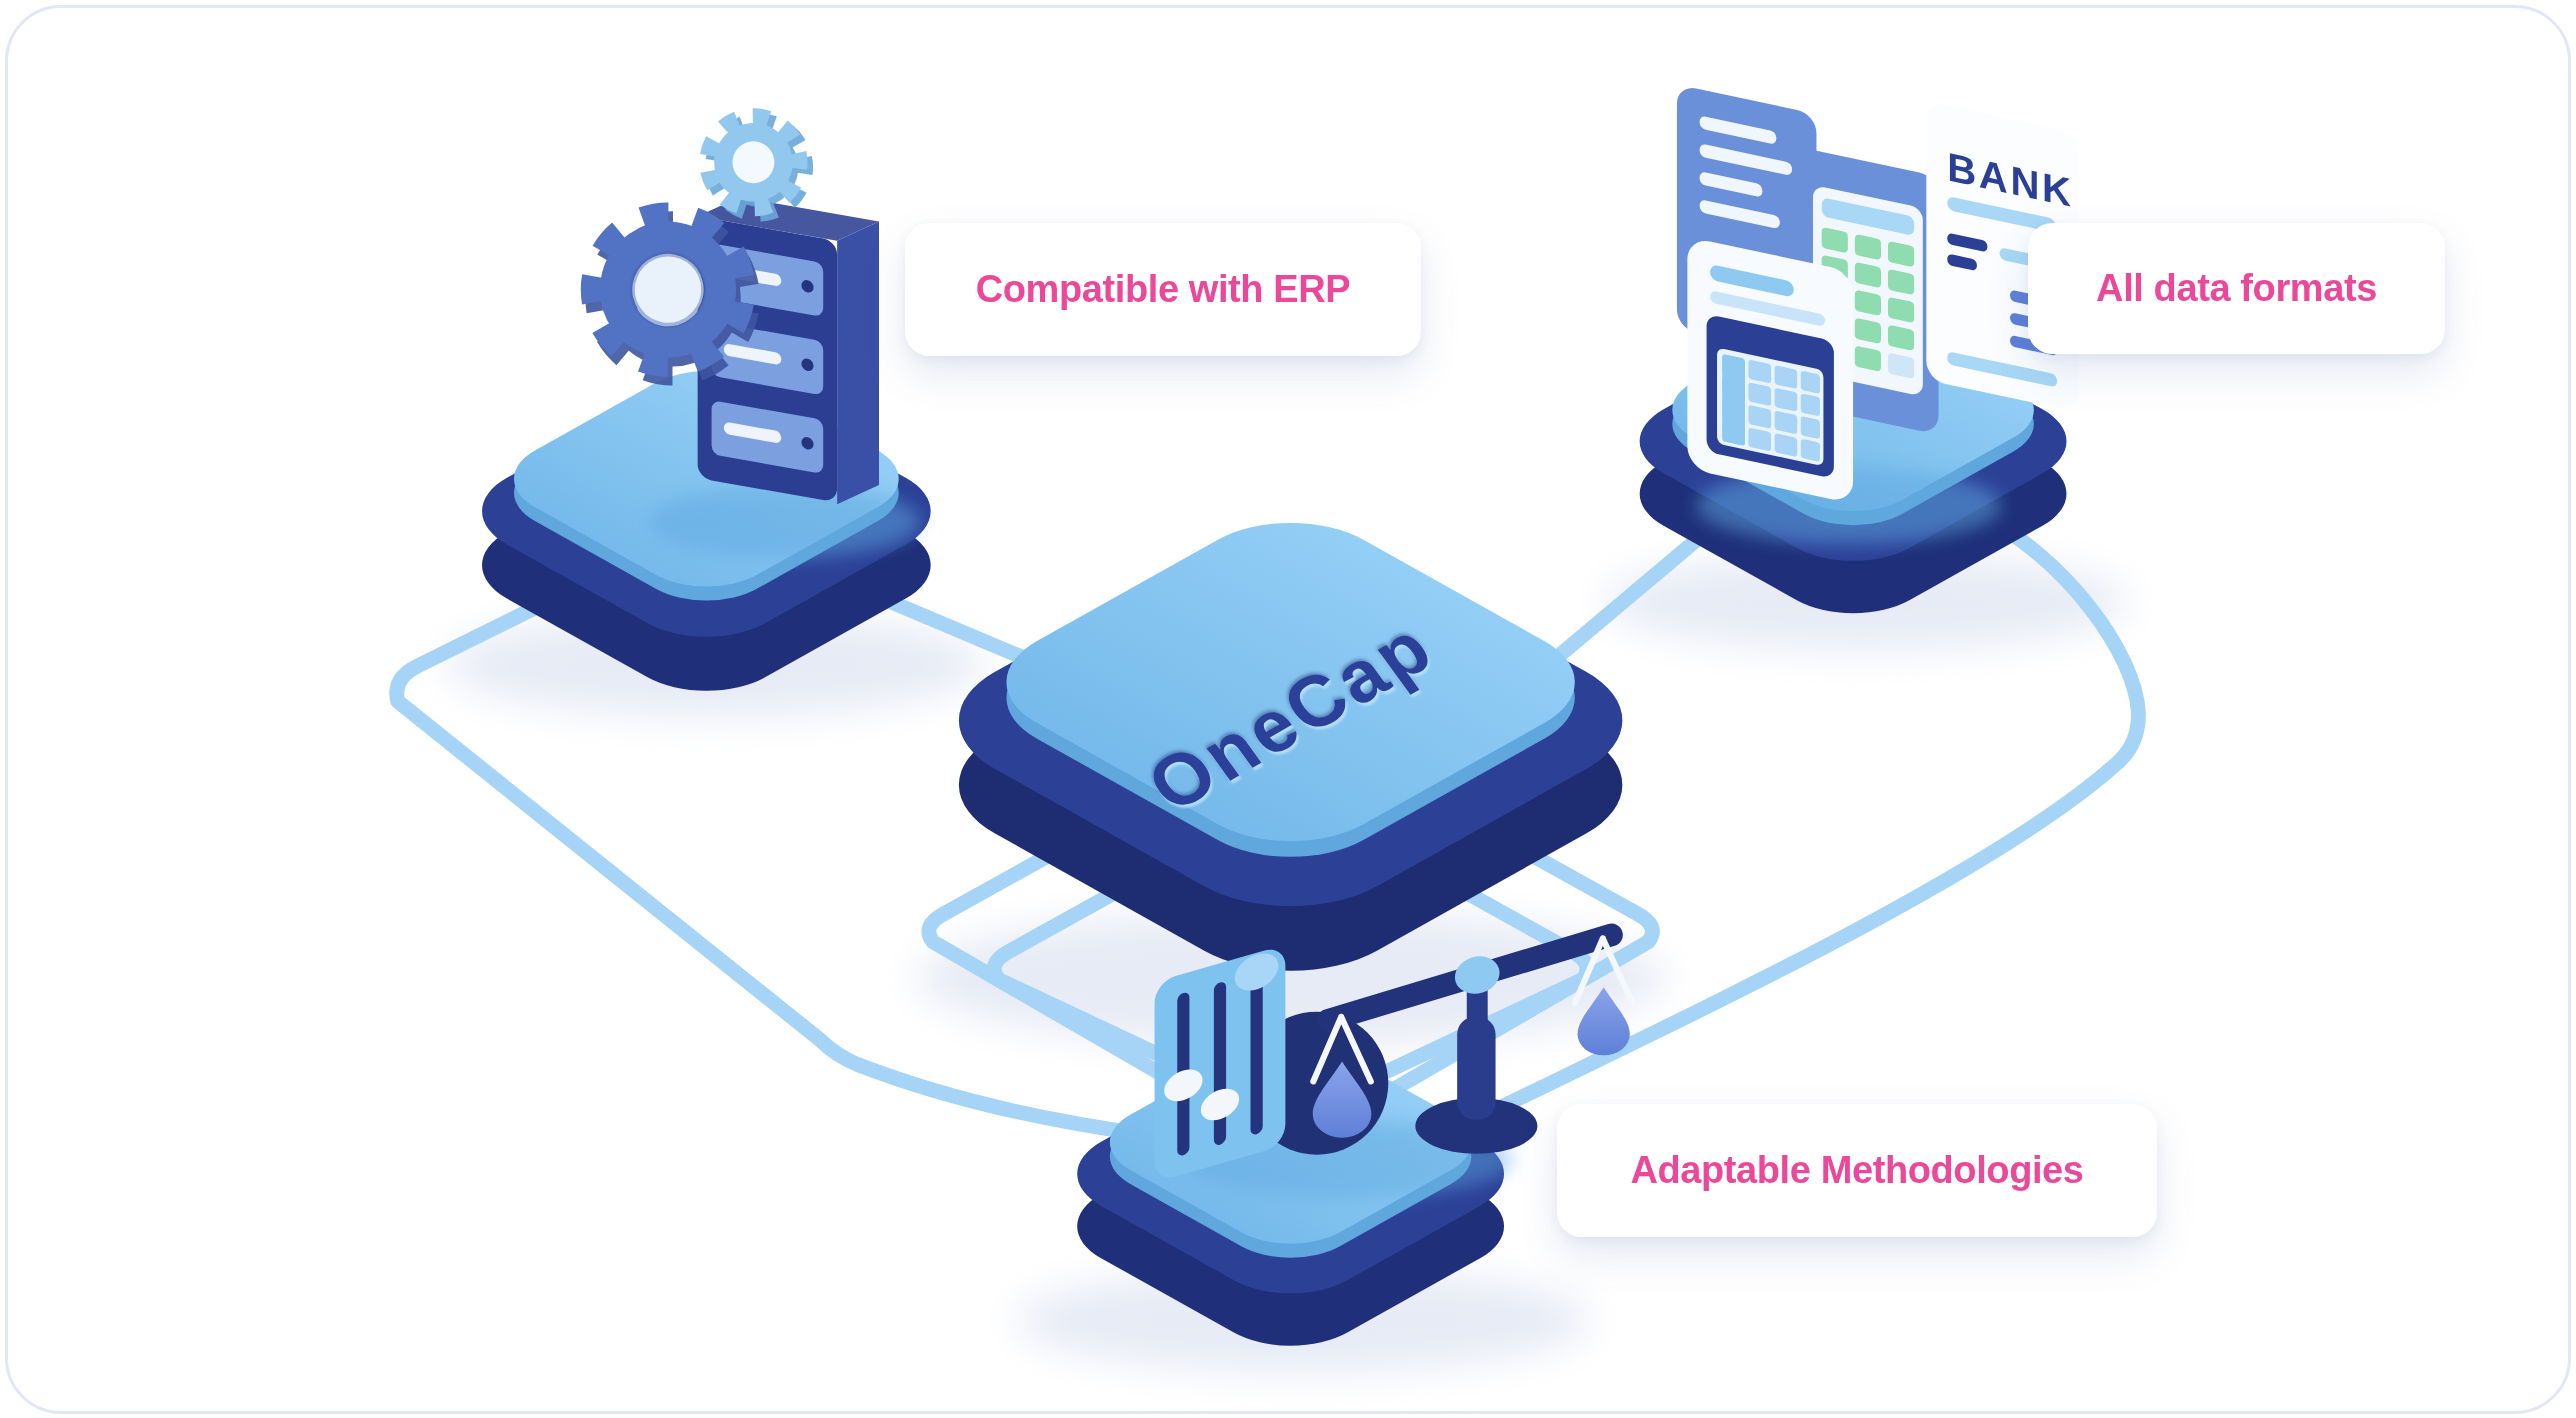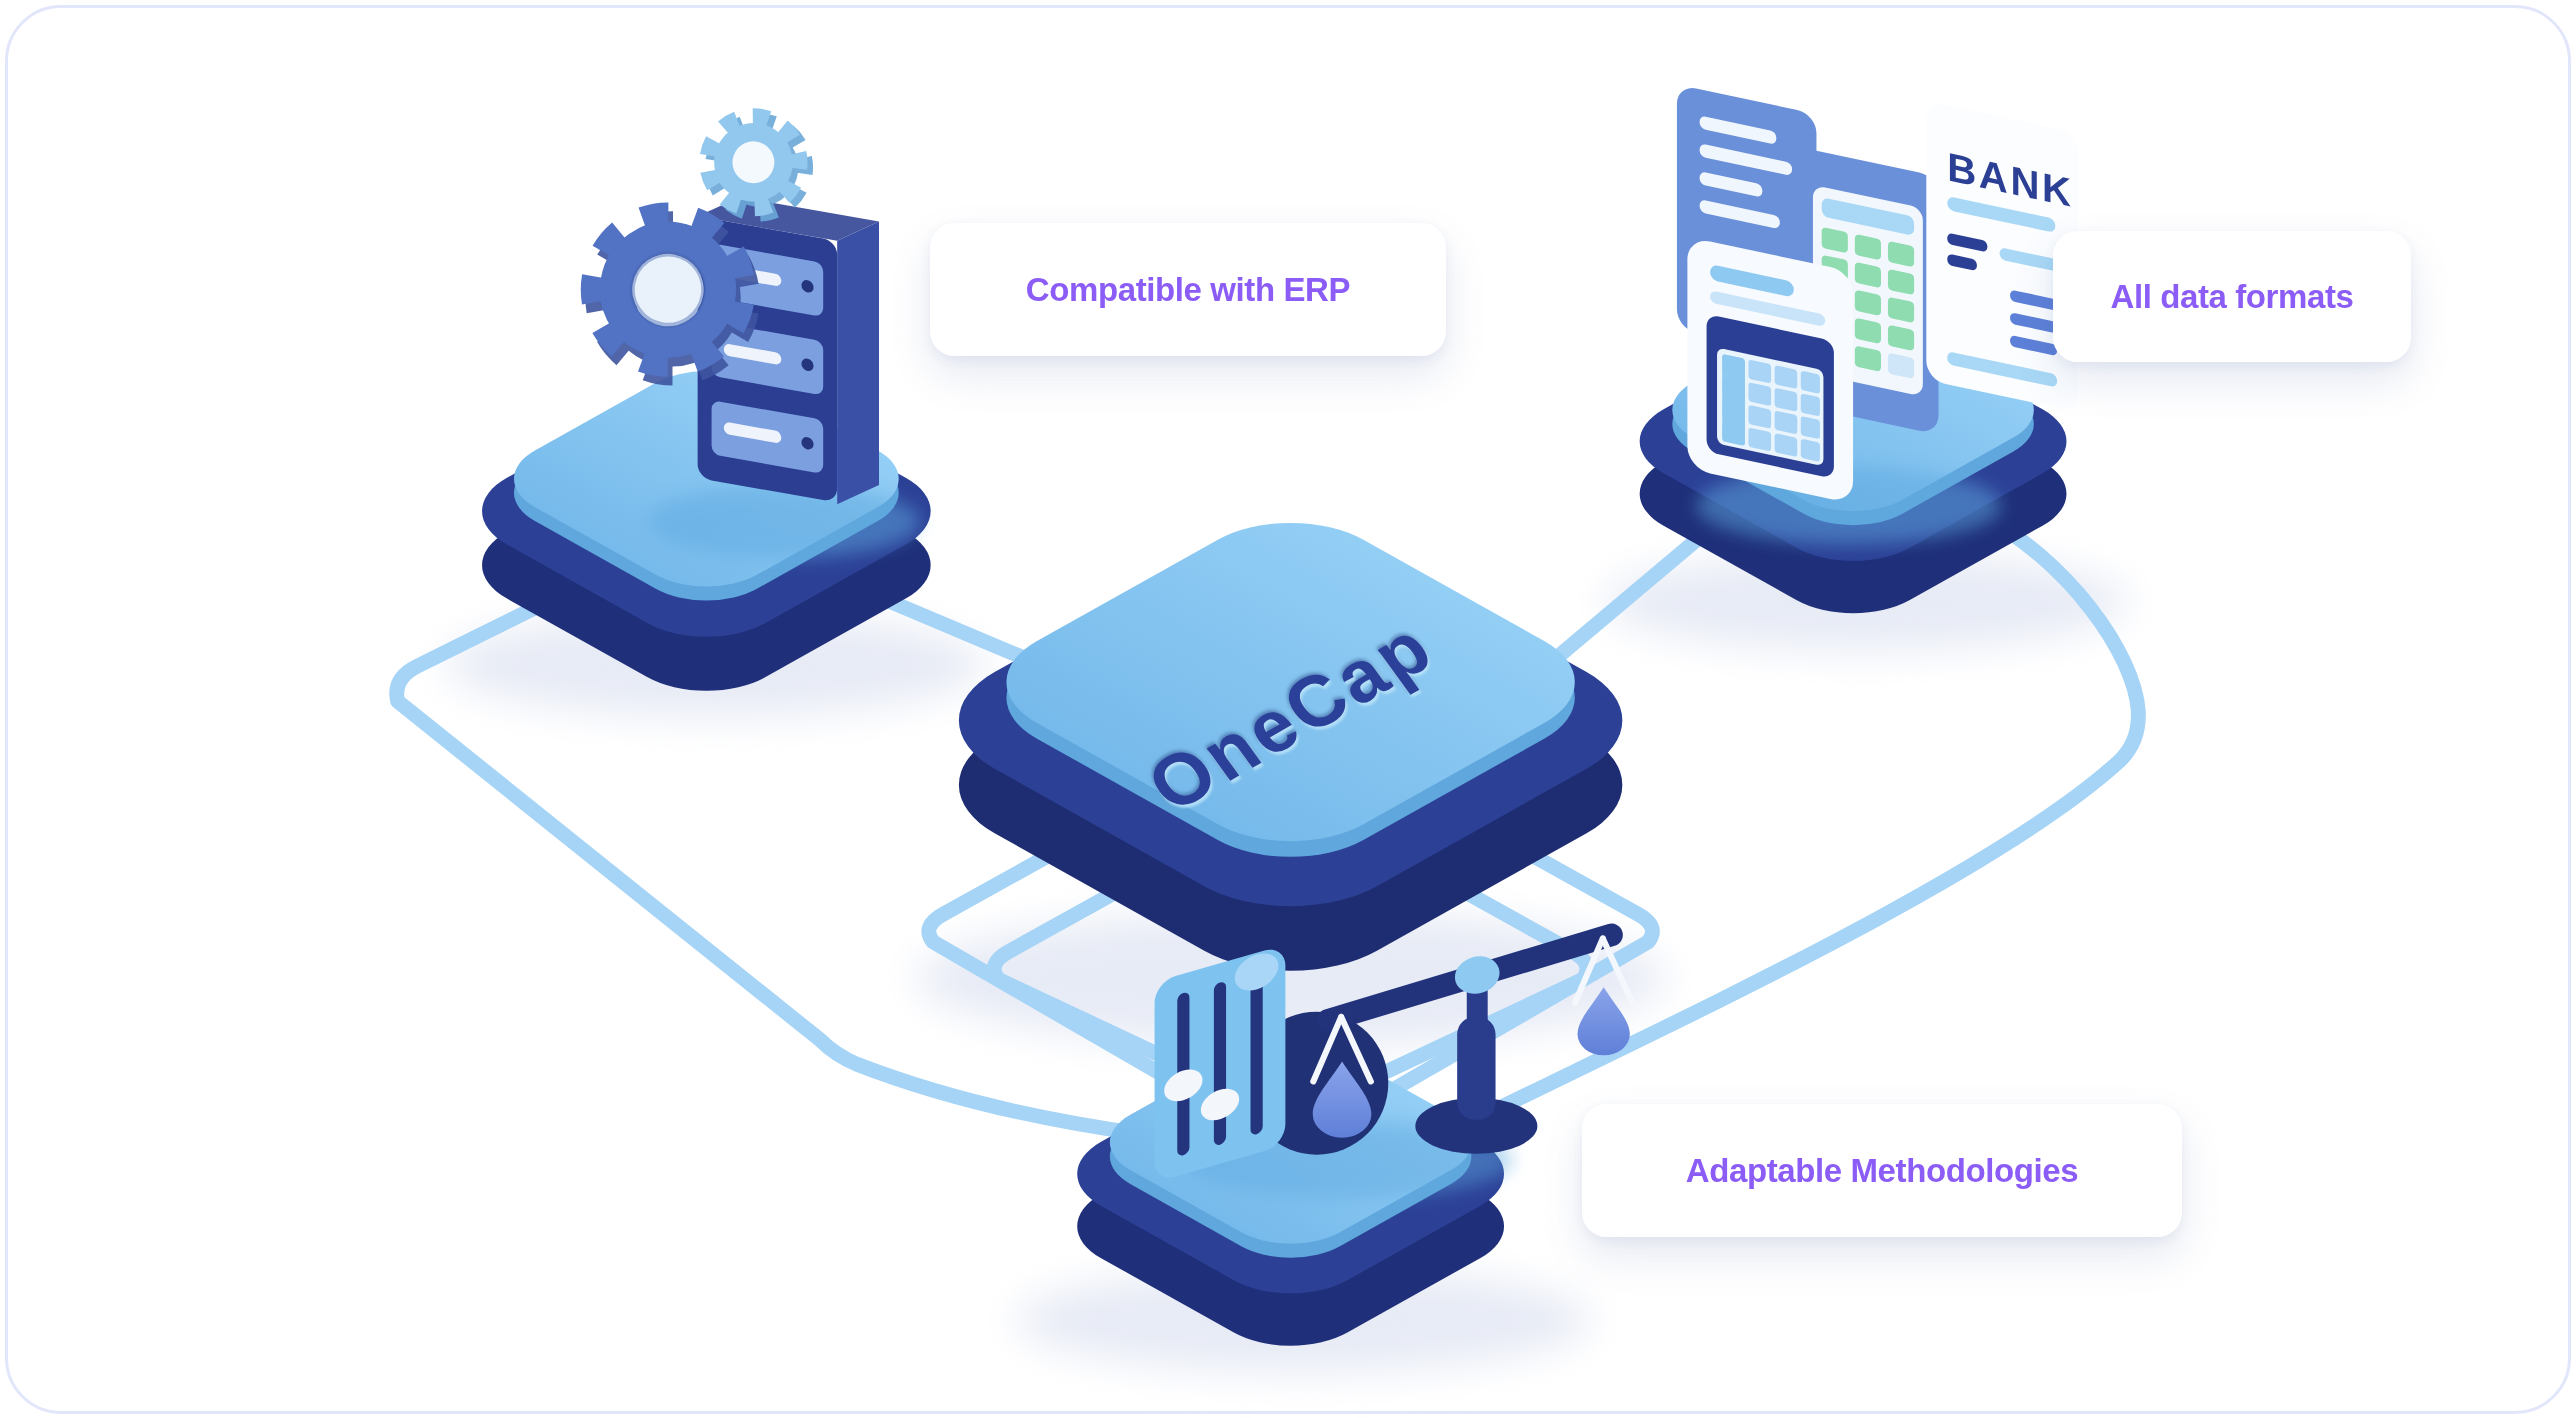--- a/index.html
+++ b/index.html
@@ -9,26 +9,25 @@
   }
   .frame{
     position:absolute;inset:5.2px;border:3.5px solid #e2e6fa;border-radius:56px;
     pointer-events:none;
   }
   .scene{position:absolute;left:0;top:0;width:2576px;height:1419px;}
   .label-card{
     position:absolute;display:flex;align-items:center;justify-content:center;
     background:#ffffff;border-radius:24.4px;
     box-shadow:0 19px 42px rgba(76,96,160,0.14),0 3.5px 10.5px rgba(76,96,160,0.07);
-    color:#8b5cf6;font-weight:700;font-size:33px;letter-spacing:-0.4px;
+    color:#ec4899;font-weight:700;font-size:38px;letter-spacing:-0.4px;
     white-space:nowrap;
-    margin-left:25px;
   }
   .card-erp{left:905px;top:223px;width:516px;height:133px;}
-  .card-data{left:2028px;top:231px;width:358px;height:131px;}
+  .card-data{left:2028px;top:223px;width:417px;height:131px;}
   .card-meth{left:1557px;top:1104px;width:600px;height:133px;text-align:center;}
   .onecap{
     position:absolute;left:1029px;top:642px;width:523px;height:148px;
     display:flex;align-items:center;justify-content:center;
     transform:rotate(-30deg) skewX(6deg);
     font-size:75px;font-weight:700;letter-spacing:3.5px;color:#2b4098;
     text-shadow:0 3.5px 2.6px rgba(182,224,248,0.95),0 -2.6px 3.5px rgba(21,37,105,0.4);
   }
 </style>
 </head>

